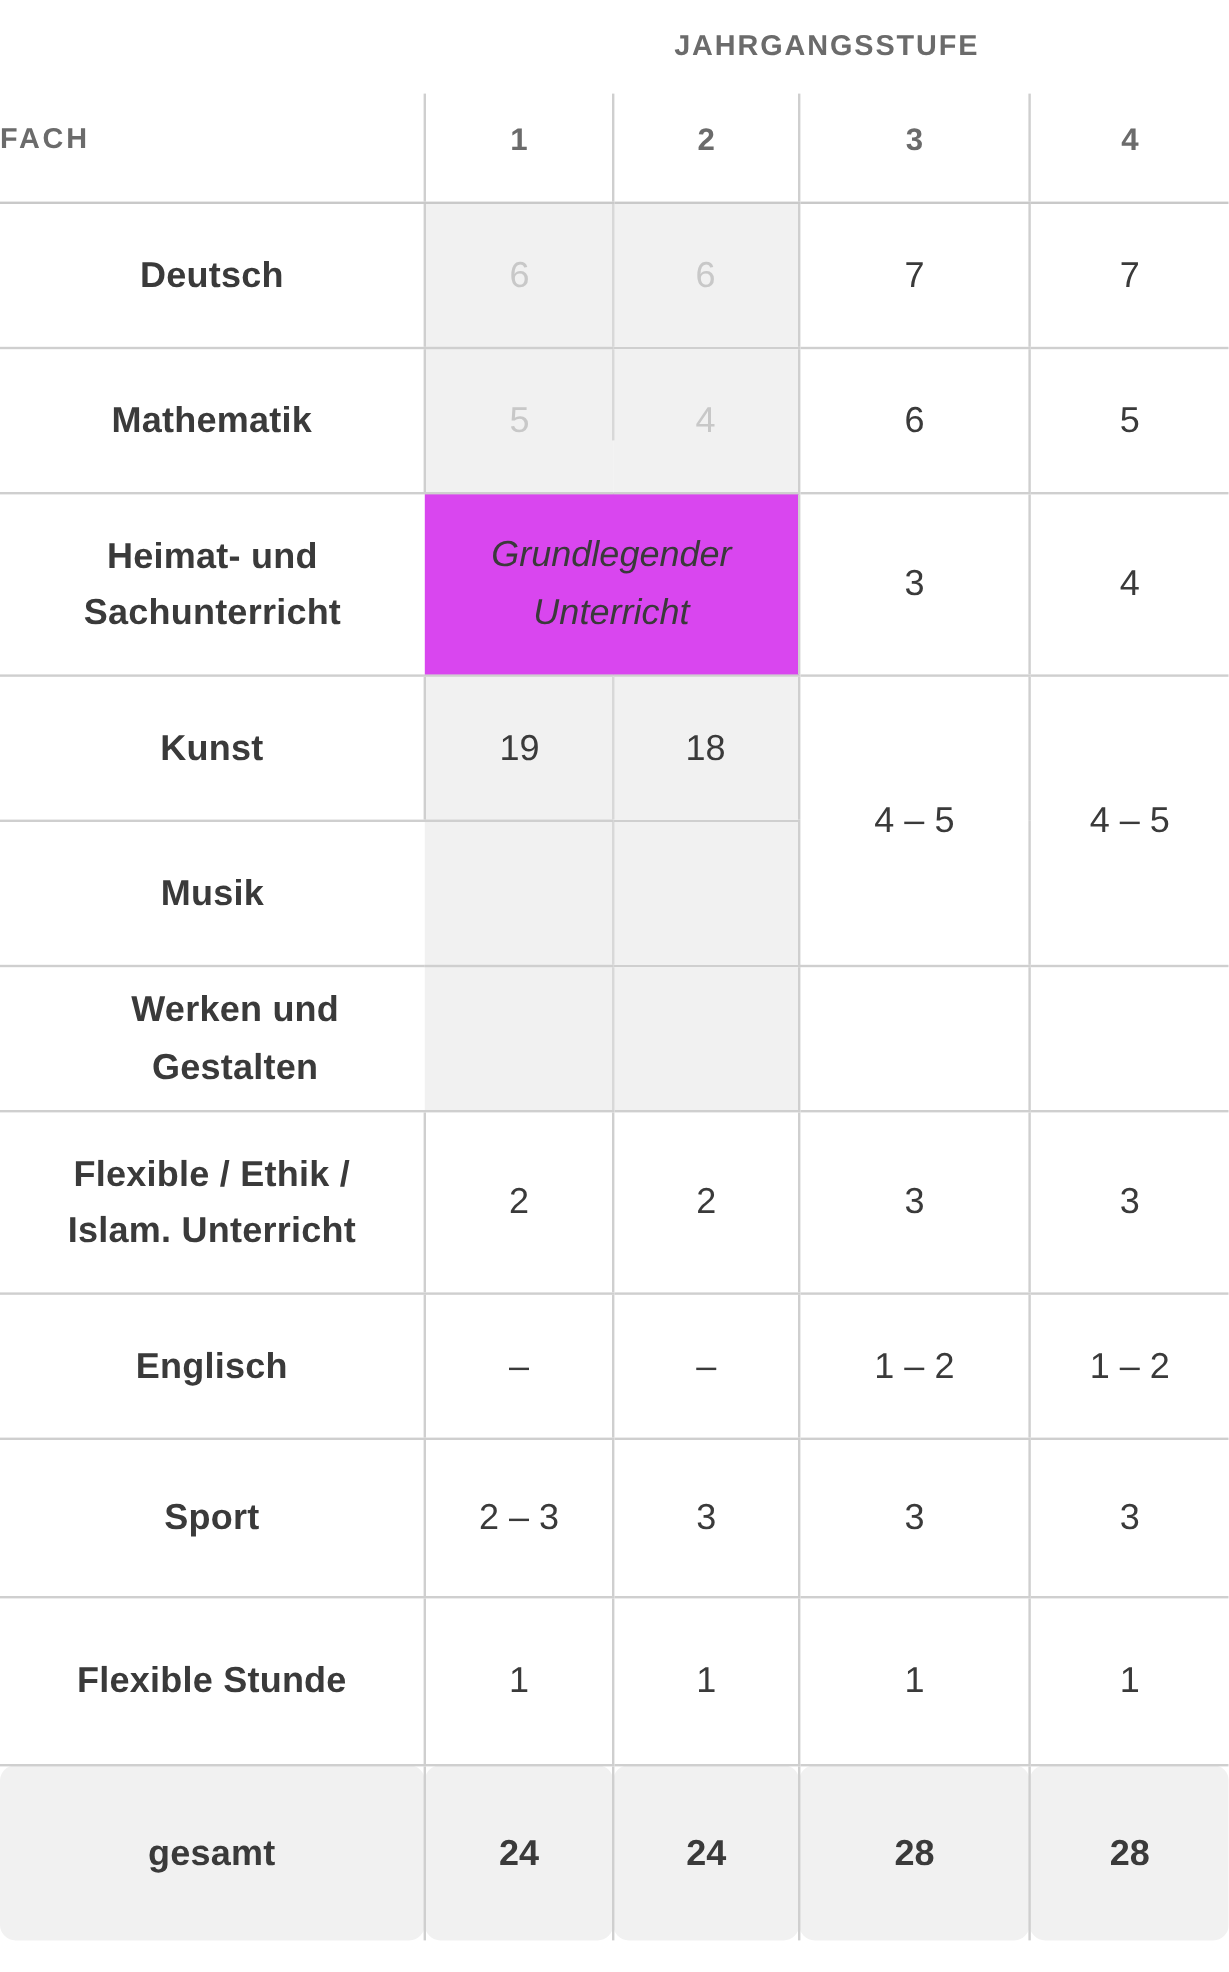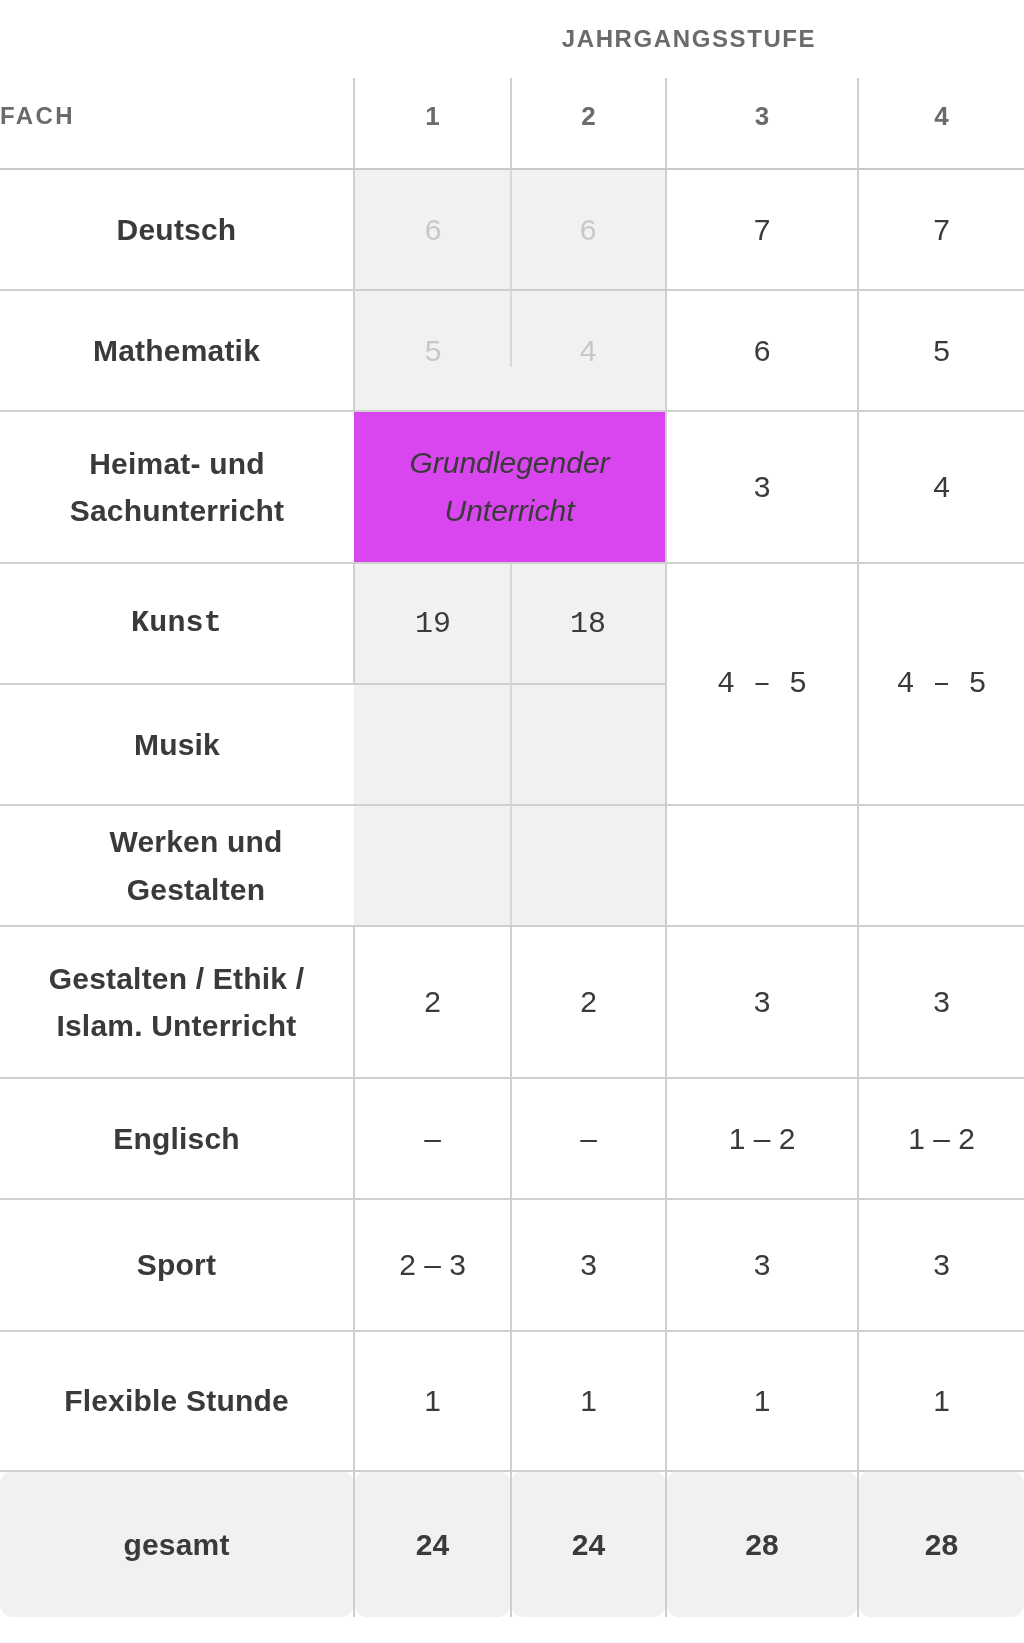--- a/index.html
+++ b/index.html
@@ -129,21 +129,21 @@
   }
 
   td.empty-shaded {
     background: #f1f1f1;
     border-left: 0;
   }
 
   
   tr.r-deutsch td, tr.r-mathe td { height: 119px; }
   tr.r-heimat td { height: 150px; }
-  tr.r-kunst td  { height: 119px; font-family: Liberation Mono, monospace; }
+  tr.r-kunst td  { height: 119px; }
   tr.r-musik td  { height: 119px; }
   tr.r-werken td { height: 119px; padding-left: 38px; }
   tr.r-religion td { height: 150px; }
   tr.r-englisch td { height: 119px; }
   tr.r-sport td   { height: 130px; border-radius: 19px; }
   tr.r-flex td    { height: 138px; }
 
   tr.total td {
     background: #f1f1f1;
     height: 145px;
@@ -231,21 +231,21 @@
           <span>Gestalten</span>
         </td>
         <td class="empty-shaded"></td>
         <td class="empty-shaded partial-div"></td>
         <td class="num"></td>
         <td class="num"></td>
       </tr>
 
       <tr class="r-religion">
         <td class="subject">
-          <span>Gestalten / Ethik /</span><br>
+          <span>Flexible / Ethik /</span><br>
           <span>Islam. Unterricht</span>
         </td>
         <td class="num">2</td>
         <td class="num">2</td>
         <td class="num">3</td>
         <td class="num">3</td>
       </tr>
 
       <tr class="r-englisch">
         <td class="subject">Englisch</td>

